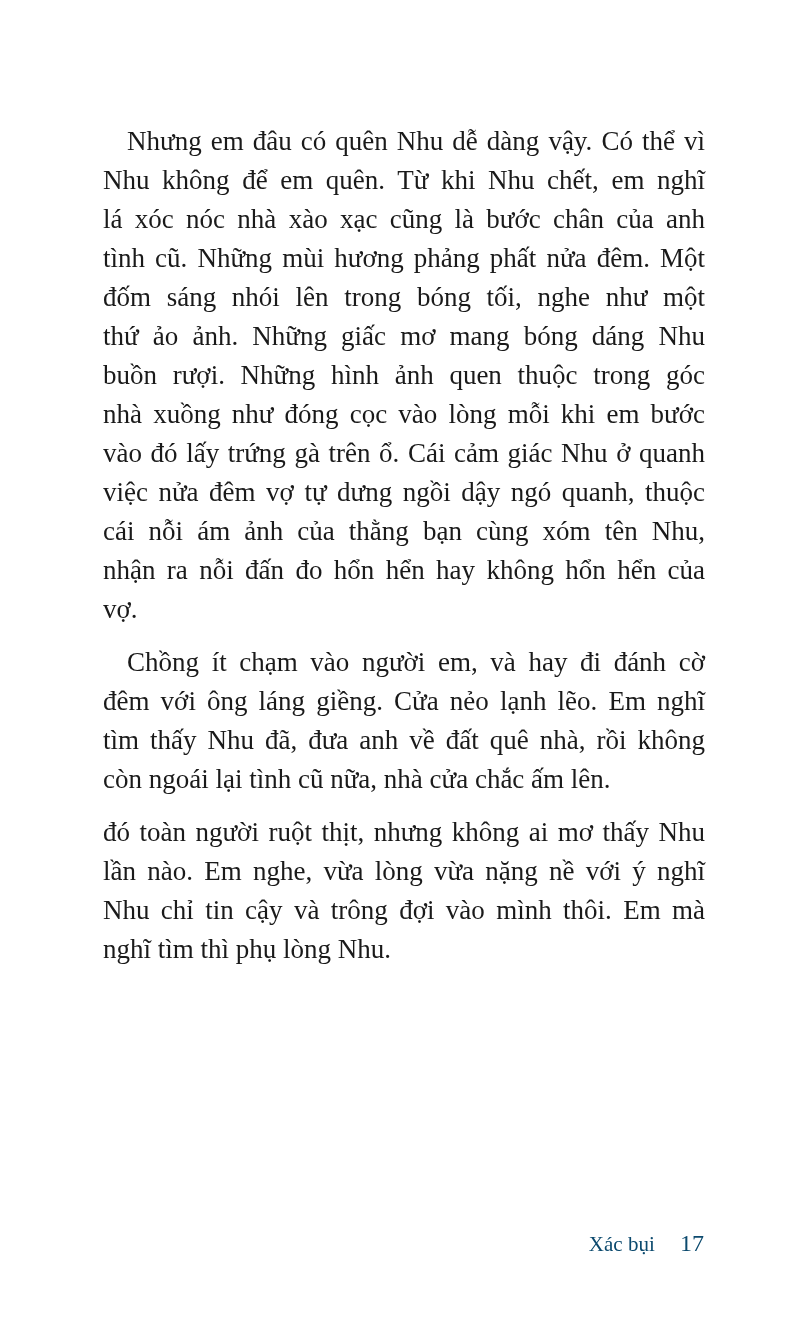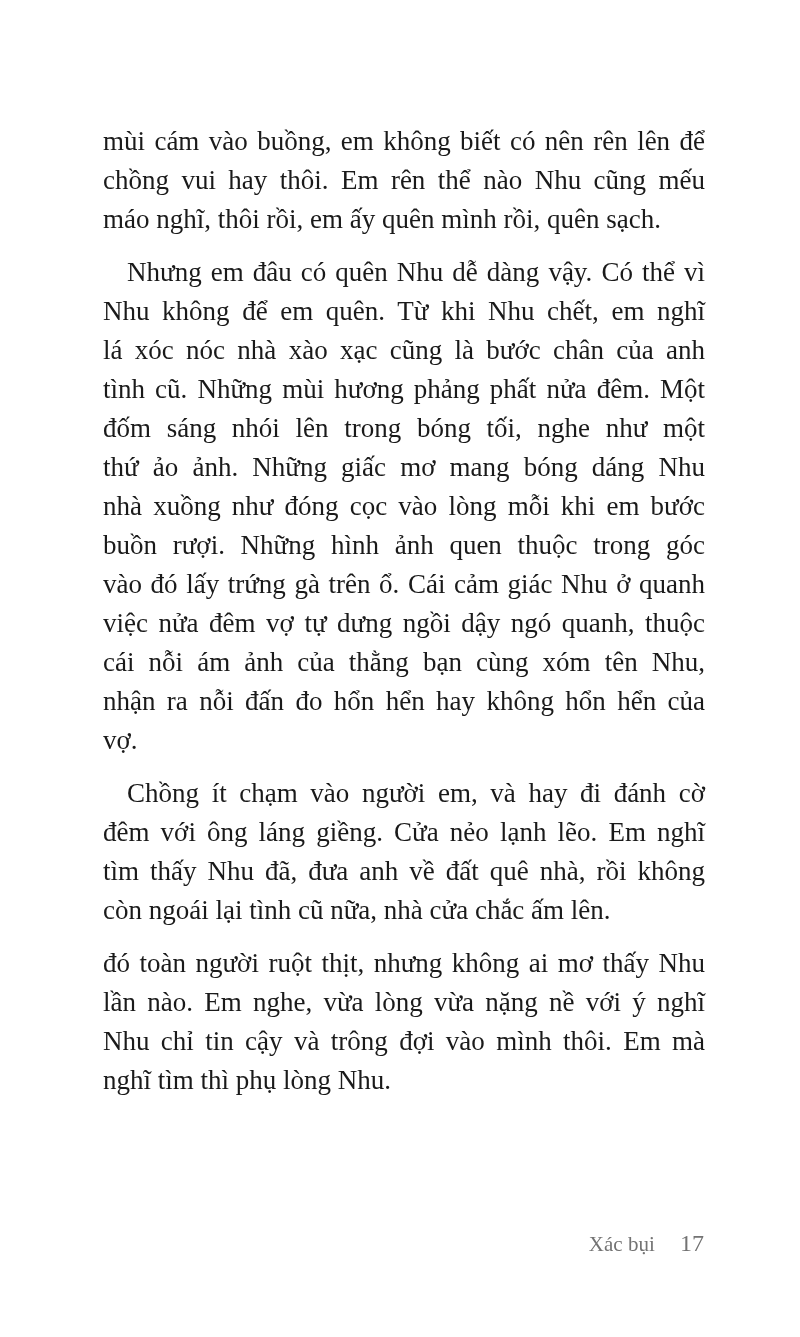--- a/index.html
+++ b/index.html
@@ -37,49 +37,44 @@
   .line.last {
     text-align-last: left;
   }
   .footer {
     position: absolute;
     left: 0;
     top: 1230px;
     width: 704px;
     text-align: right;
     font-size: 21px;
-    color: #737373;
+    color: #0c4a6e;
   }
   .footer .running-title {
     margin-right: 20px;
   }
   .footer .page-number {
     font-size: 24px;
   }
 </style>
 </head>
 <body>
 
 <div class="page">
 
-  <p class="para">
-    <span class="line">mùi cám vào buồng, em không biết có nên rên lên để</span>
-    <span class="line">chồng vui hay thôi. Em rên thể nào Nhu cũng mếu</span>
-    <span class="line last">máo nghĩ, thôi rồi, em ấy quên mình rồi, quên sạch.</span>
-  </p>
 
   <p class="para">
     <span class="line" style="padding-left:24px">Nhưng em đâu có quên Nhu dễ dàng vậy. Có thể vì</span>
     <span class="line">Nhu không để em quên. Từ khi Nhu chết, em nghĩ</span>
     <span class="line">lá xóc nóc nhà xào xạc cũng là bước chân của anh</span>
     <span class="line">tình cũ. Những mùi hương phảng phất nửa đêm. Một</span>
     <span class="line">đốm sáng nhói lên trong bóng tối, nghe như một</span>
     <span class="line">thứ ảo ảnh. Những giấc mơ mang bóng dáng Nhu</span>
+    <span class="line">buồn rượi. Những hình ảnh quen thuộc trong góc</span>
     <span class="line">nhà xuồng như đóng cọc vào lòng mỗi khi em bước</span>
-    <span class="line">buồn rượi. Những hình ảnh quen thuộc trong góc</span>
     <span class="line">vào đó lấy trứng gà trên ổ. Cái cảm giác Nhu ở quanh</span>
     <span class="line">việc nửa đêm vợ tự dưng ngồi dậy ngó quanh, thuộc</span>
     <span class="line">cái nỗi ám ảnh của thằng bạn cùng xóm tên Nhu,</span>
     <span class="line">nhận ra nỗi đấn đo hổn hển hay không hổn hển của</span>
     <span class="line last">vợ.</span>
   </p>
 
   <p class="para">
     <span class="line" style="padding-left:24px">Chồng ít chạm vào người em, và hay đi đánh cờ</span>
     <span class="line">đêm với ông láng giềng. Cửa nẻo lạnh lẽo. Em nghĩ</span>

